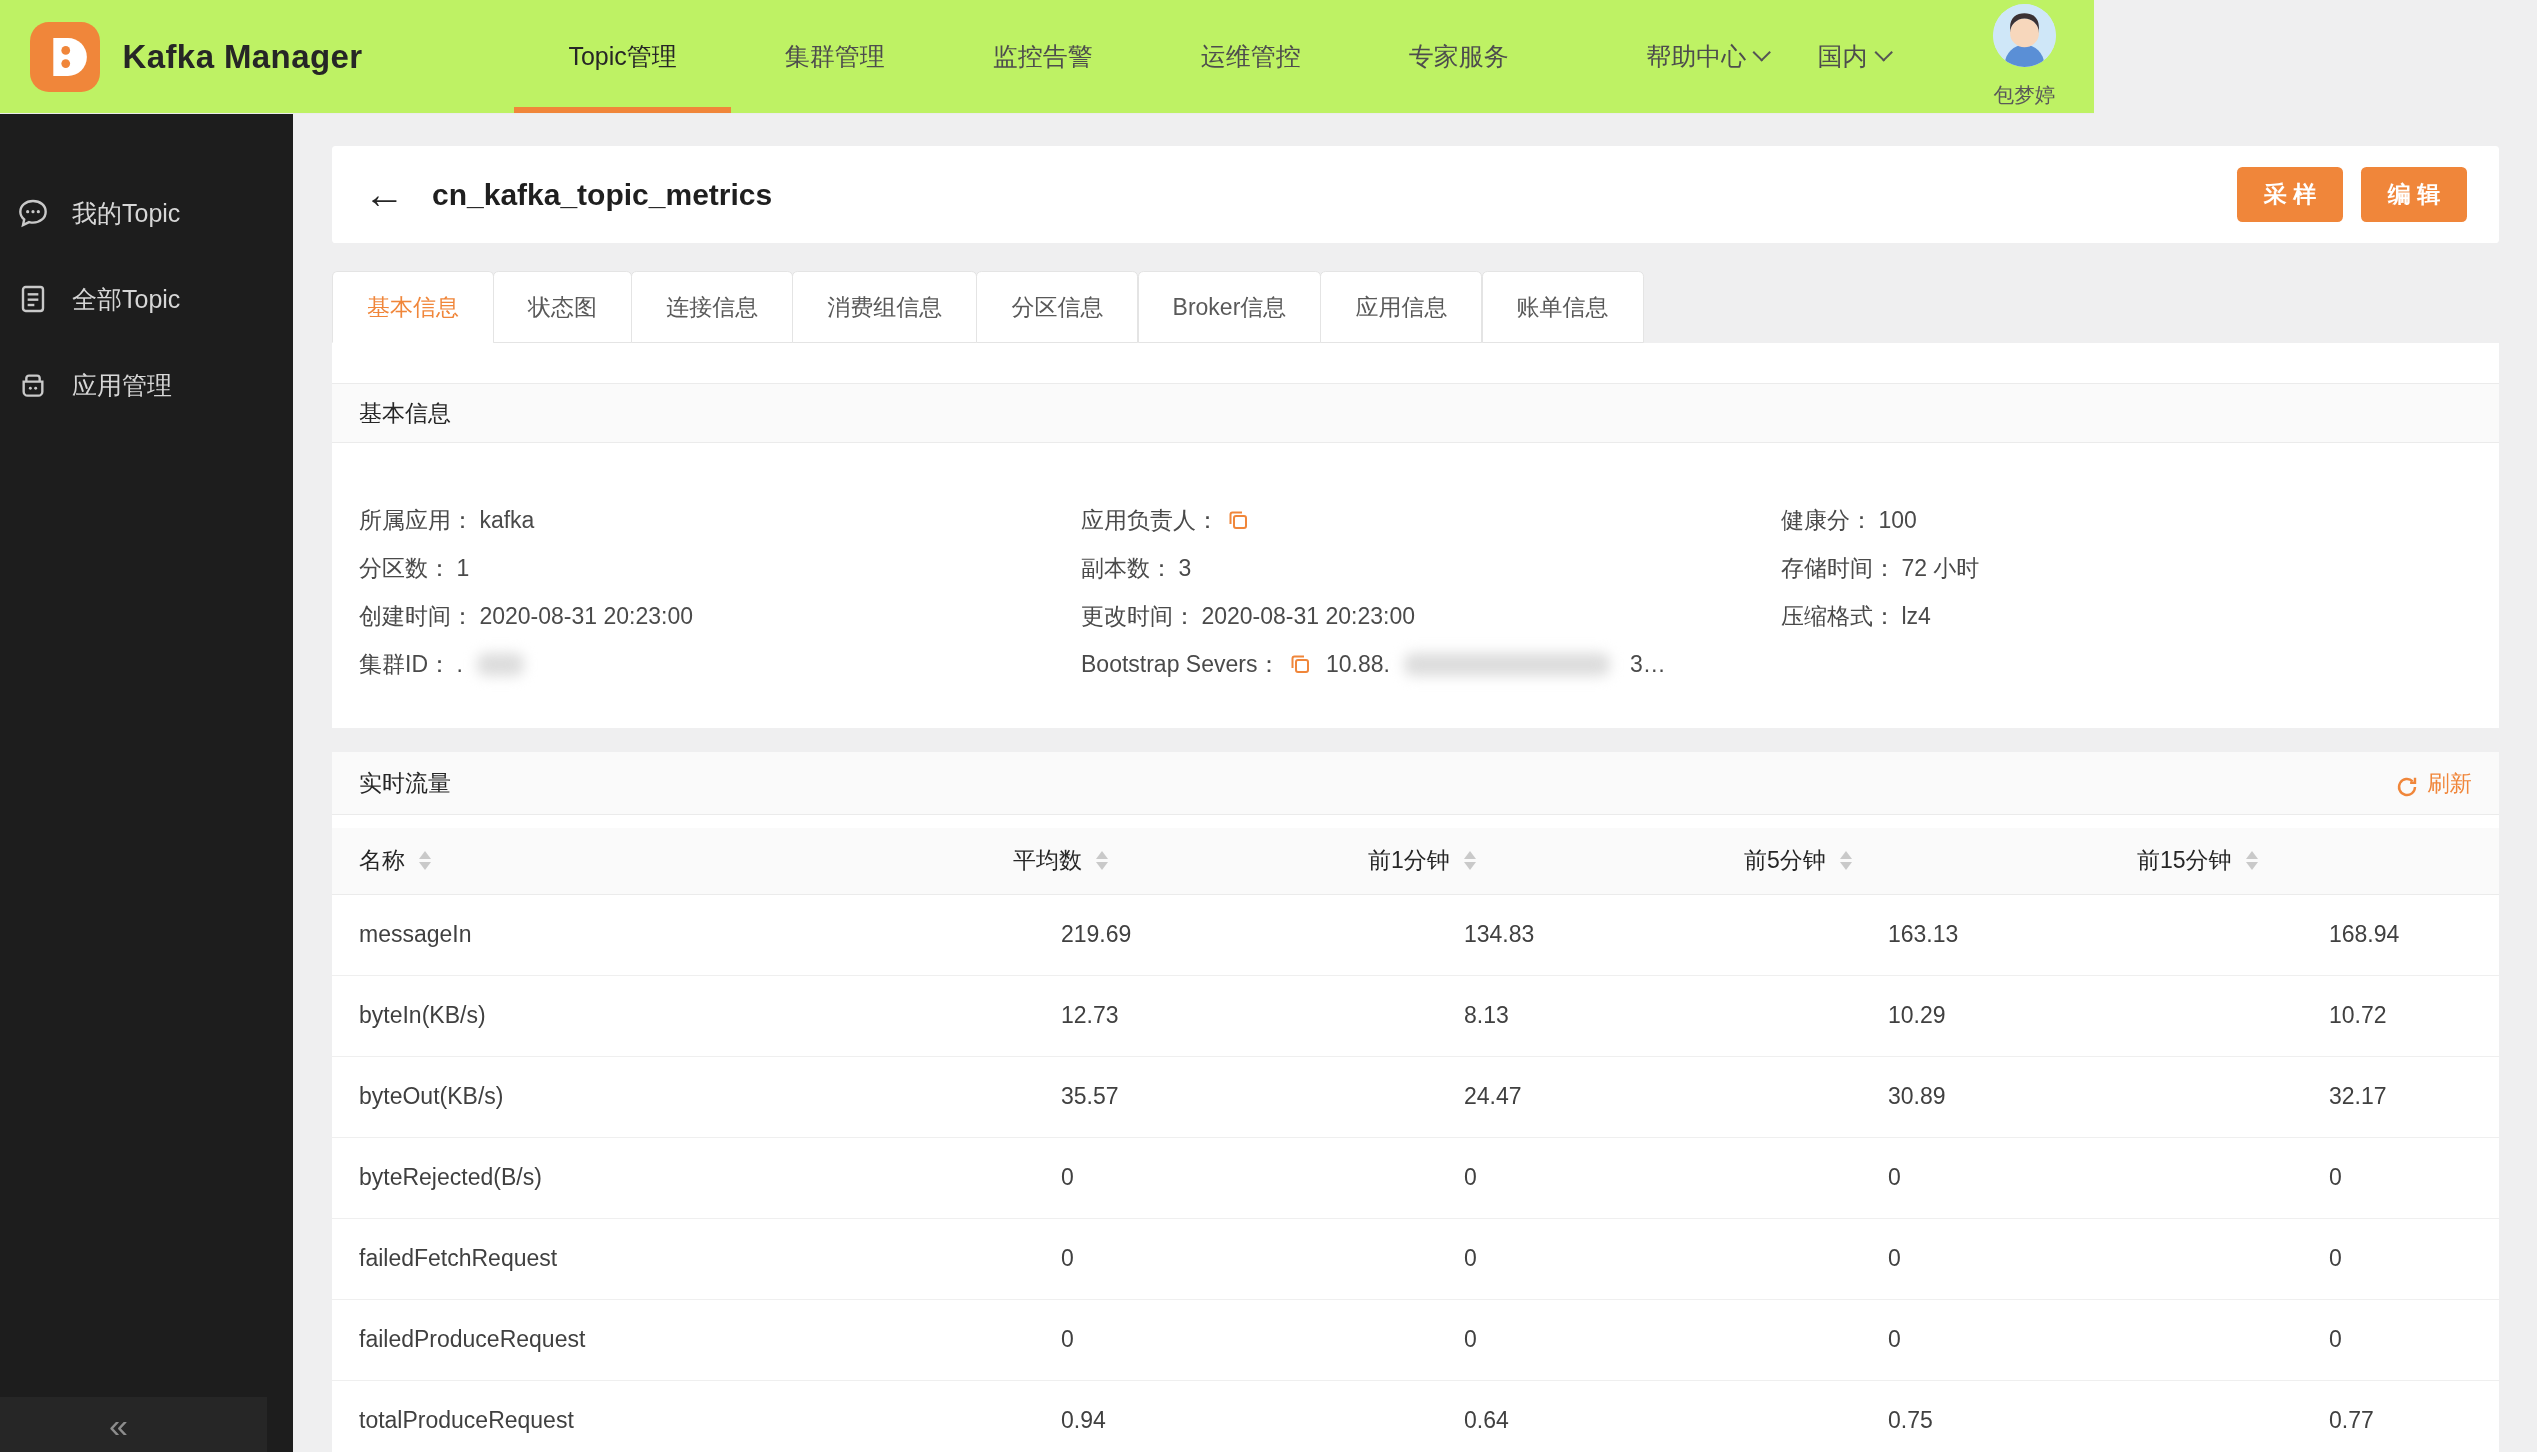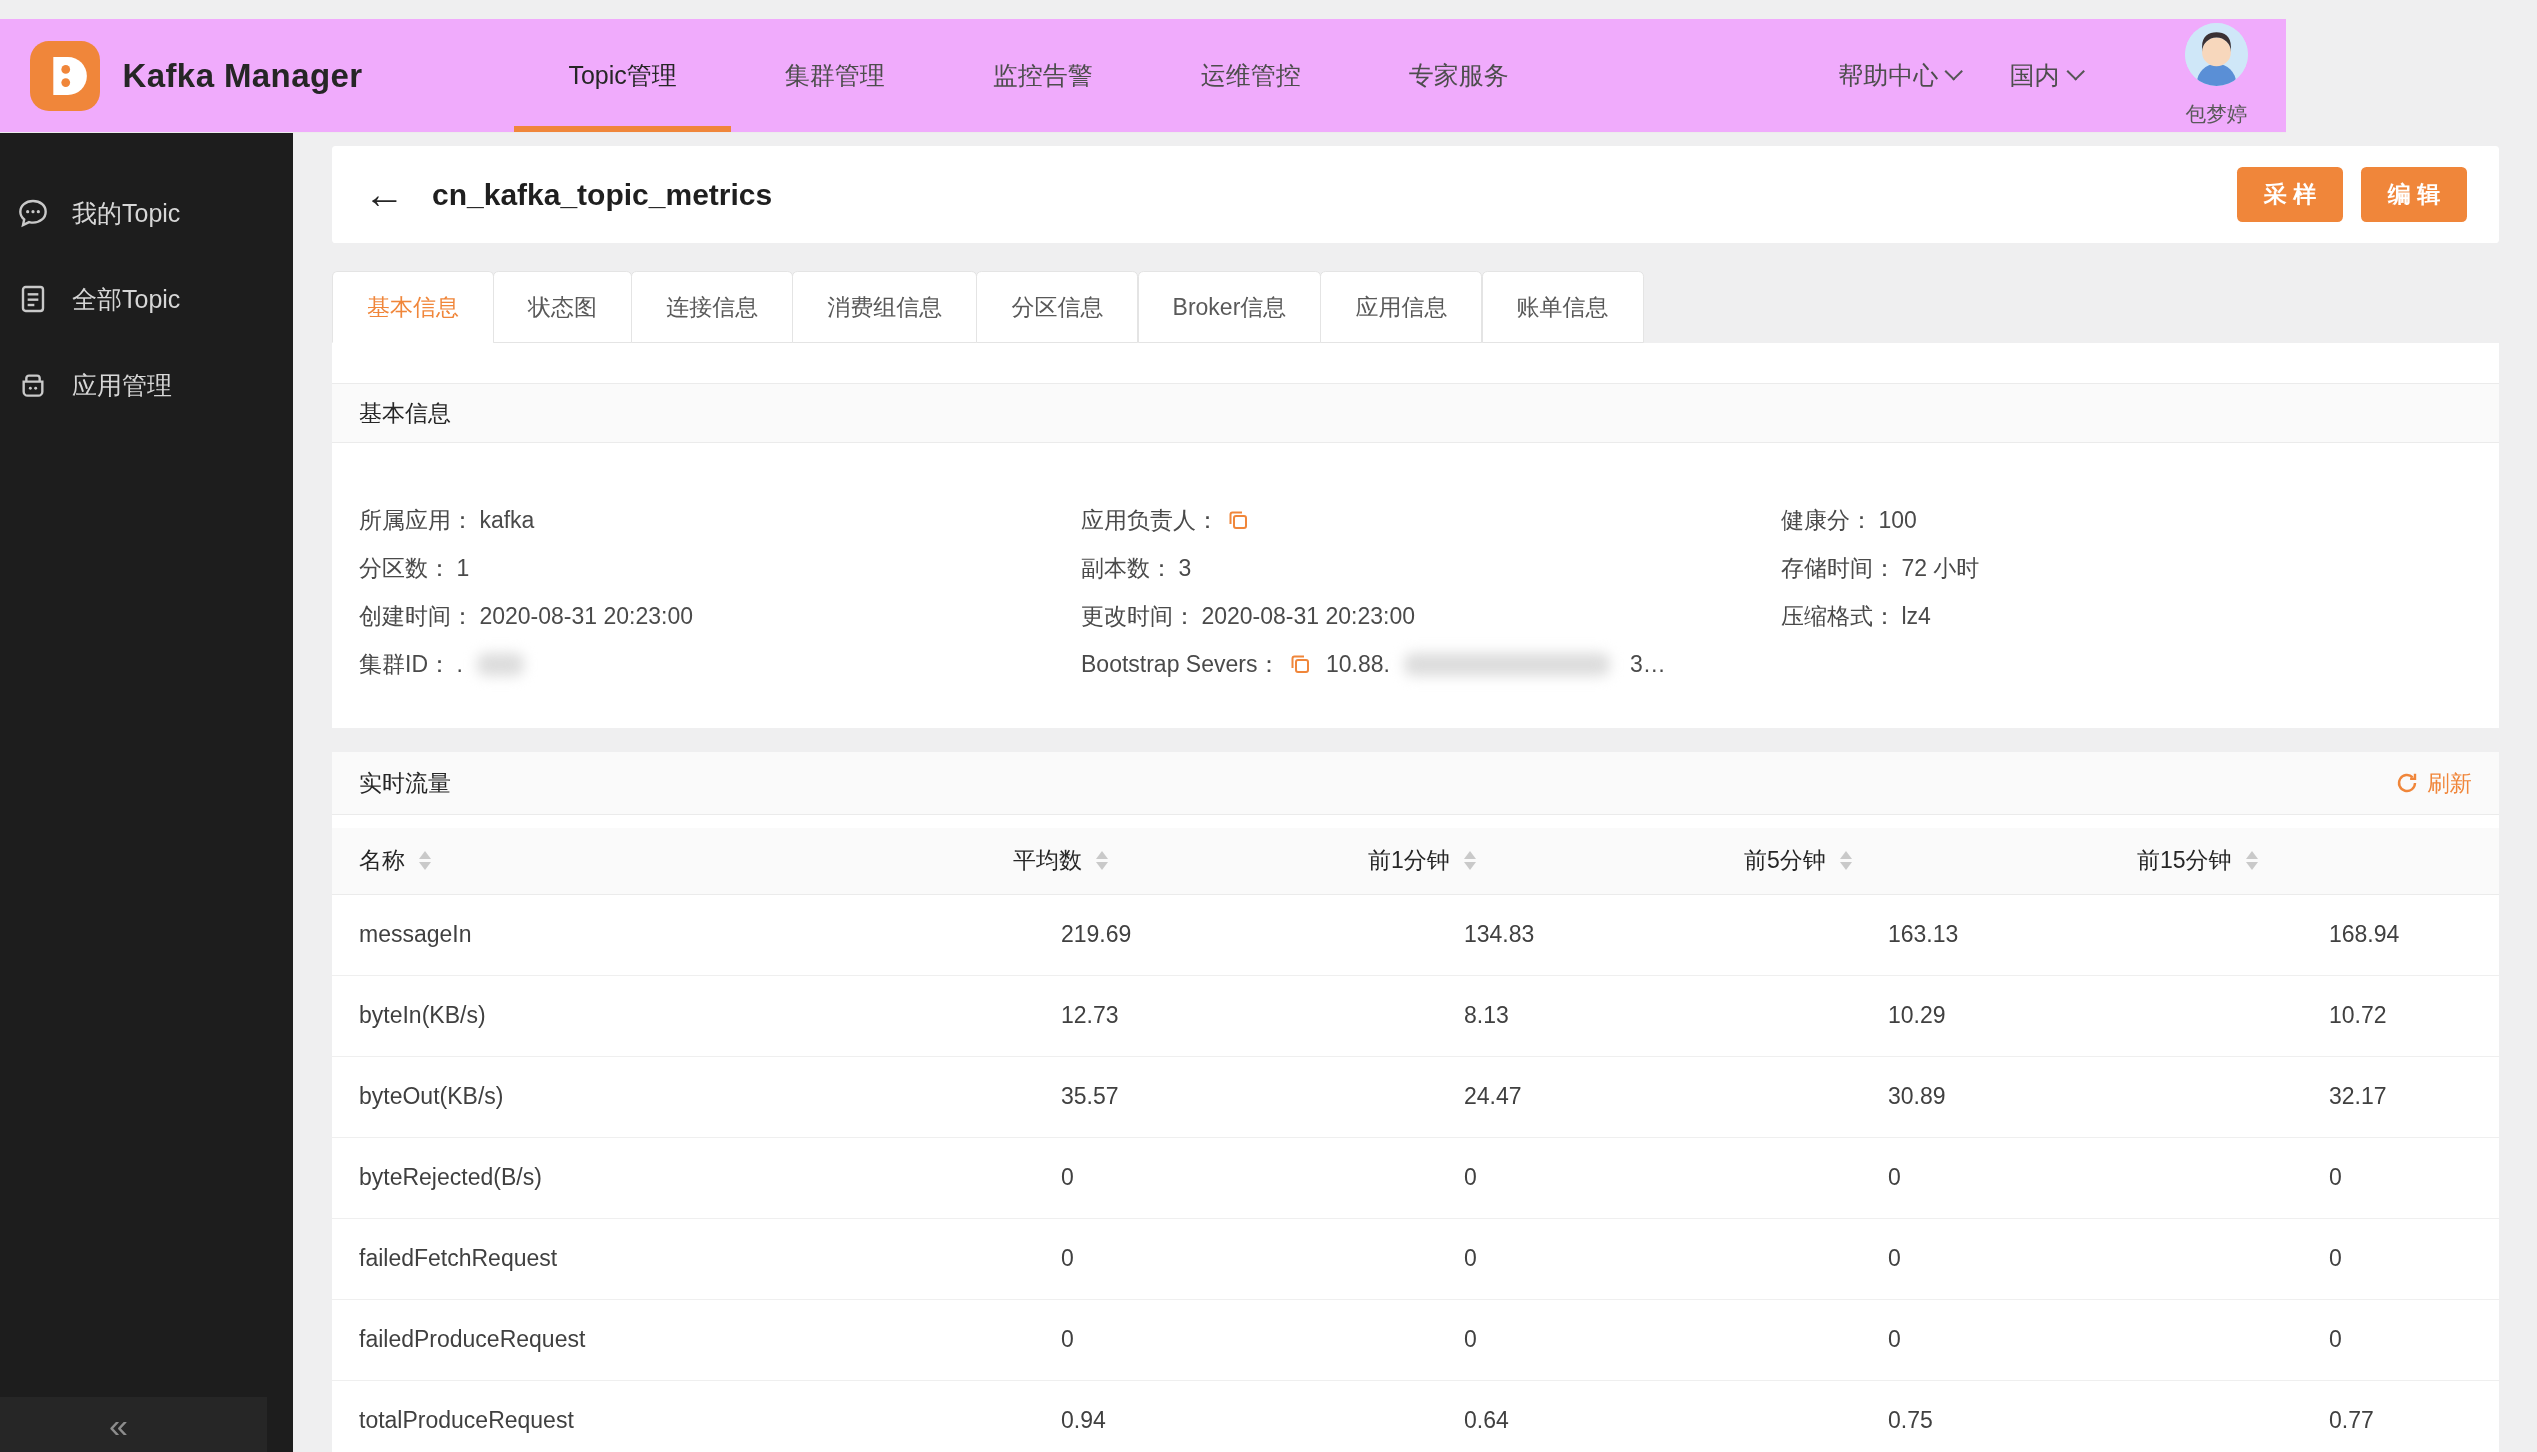--- a/index.html
+++ b/index.html
@@ -7,24 +7,23 @@
   html,body{ margin:0; padding:0; }
   body{
     width:2538px; height:1452px; overflow:hidden; position:relative;
     background:#efeff0;
     font-family:"Liberation Sans","DejaVu Sans",sans-serif;
     color:#404040;
   }
 
   
   .navbar{
-    position:absolute; top:0; left:0; width:2286px; height:114px;
-    background:#f0abfc; display:flex; align-items:center; z-index:5;
+    position:absolute; top:0; left:0; width:2094px; height:114px;
+    background:#bef264; display:flex; align-items:center; z-index:5;
     border-bottom:0.9px solid #ececec;
-    margin-top:19px;
   }
   .logo{ width:70px; height:70px; margin-left:29.5px; flex:0 0 auto; cursor:pointer; }
   .logo svg{ width:70px; height:70px; display:block; }
   .brand{ font-size:33px; font-weight:600; color:#262626; margin-left:23px; letter-spacing:0.4px; white-space:nowrap; }
   .nav-items{ display:flex; margin-left:152px; height:100%; }
   .nav-item{
     padding:0 54px; display:flex; align-items:center; font-size:25px;
     color:#4d4d4d; position:relative; cursor:pointer; white-space:nowrap;
   }
   .nav-item.active{ color:#262626; }
@@ -87,21 +86,21 @@
   .tab.active{ color:var(--accent); border-bottom-color:#fff; }
 
   .card{ background:#fff; }
   .basic-card{ padding-top:40px; }
   .section-bar{
     height:60px; background:#fafafa; border-top:0.9px solid #ebebeb; border-bottom:0.9px solid #ebebeb;
     display:flex; align-items:center; padding:0 27px; font-size:23px; color:#262626;
   }
   .realtime-card{ margin-top:24px; }
   .realtime-card .section-bar{ height:63px; border-top:none; justify-content:space-between; }
-  .refresh{ display:flex; align-items:center; color:var(--accent); font-size:22.4px; cursor:pointer;font-family:Liberation Mono, monospace; }
+  .refresh{ display:flex; align-items:flex-end; color:var(--accent); font-size:22.4px; cursor:pointer;font-family:Liberation Mono, monospace; }
   .refresh svg{ width:24px; height:24px; margin-right:8px; }
 
   .fields{ display:grid; grid-template-columns:722px 700px 1fr; padding:53px 0 40px 27px; }
   .field{ height:48px; display:flex; align-items:center; font-size:23px; color:#4a4a4a; white-space:nowrap; }
   .field .value{ margin-left:5.4px; color:#4a4a4a; }
   .copy{ width:24px; height:24px; color:var(--accent); margin:0 9px 0 7.2px; cursor:pointer; flex:0 0 auto; }
   .copy svg{ width:24px; height:24px; display:block; }
   .redacted{ display:inline-block; height:23px; border-radius:9px; background:#dcdcdc; filter:blur(6.3px); margin:0 14.3px; }
   .redacted.w-lg{ width:206px; }
   .redacted.w-sm{ width:47px; }

